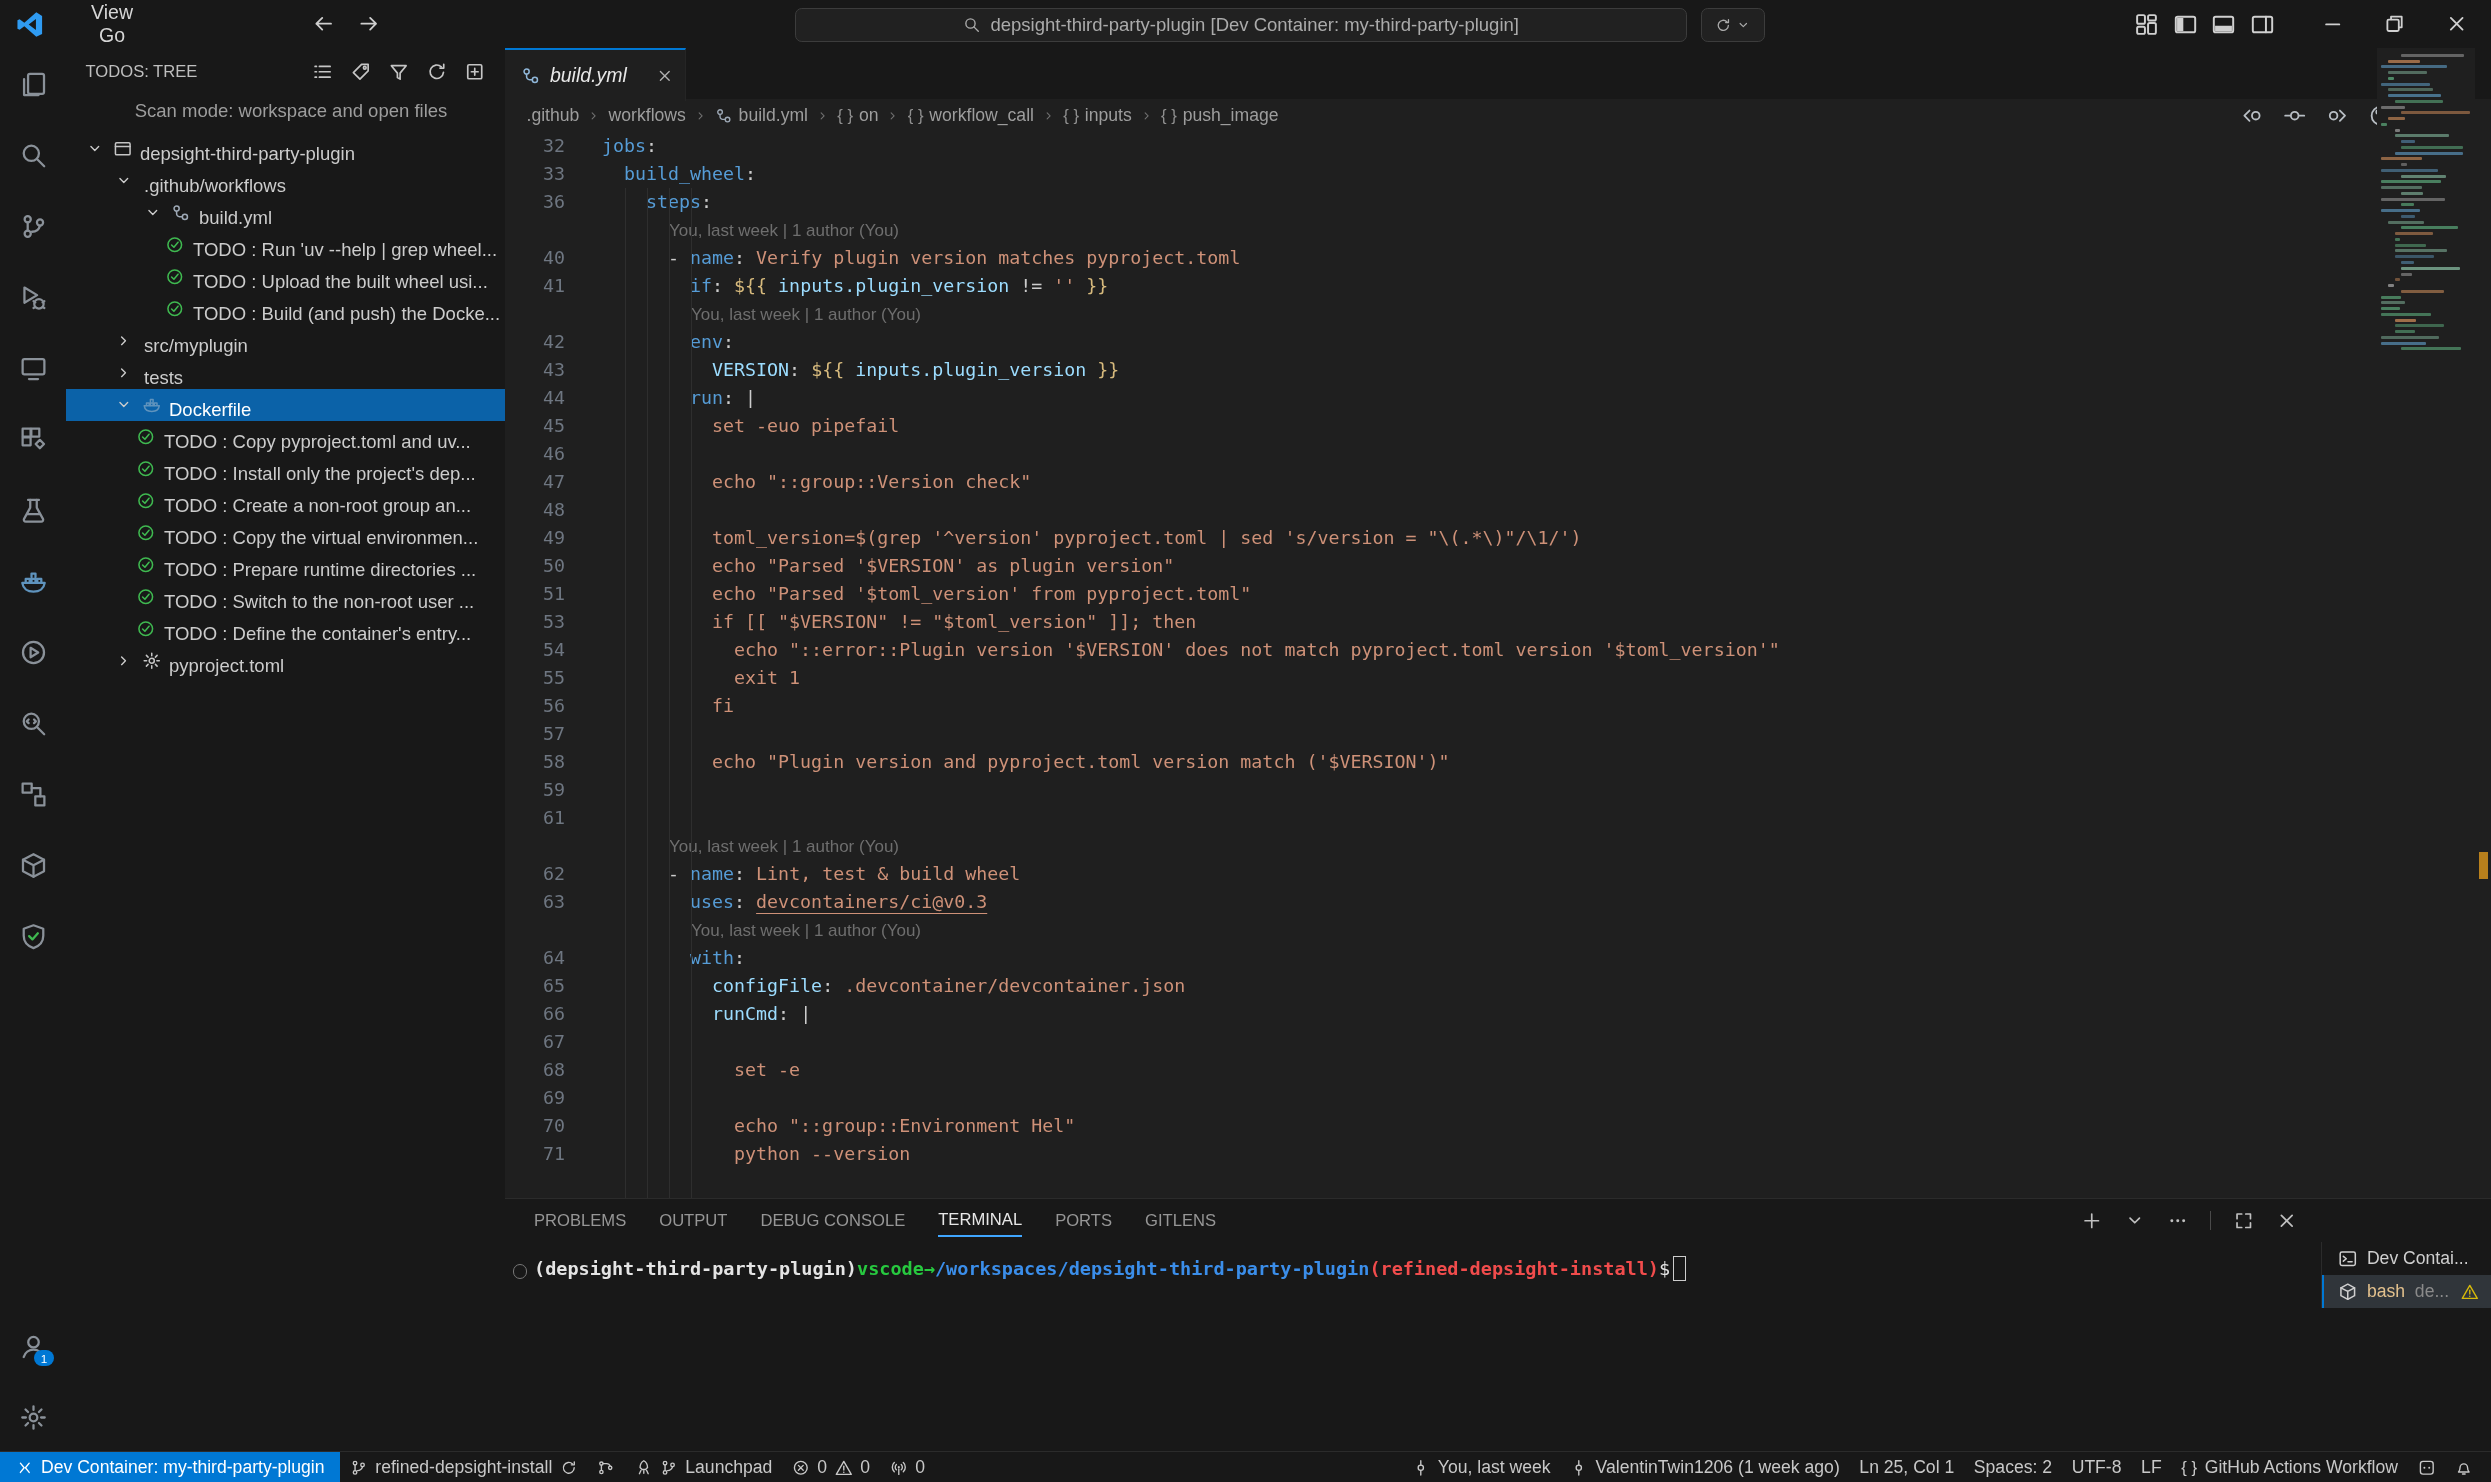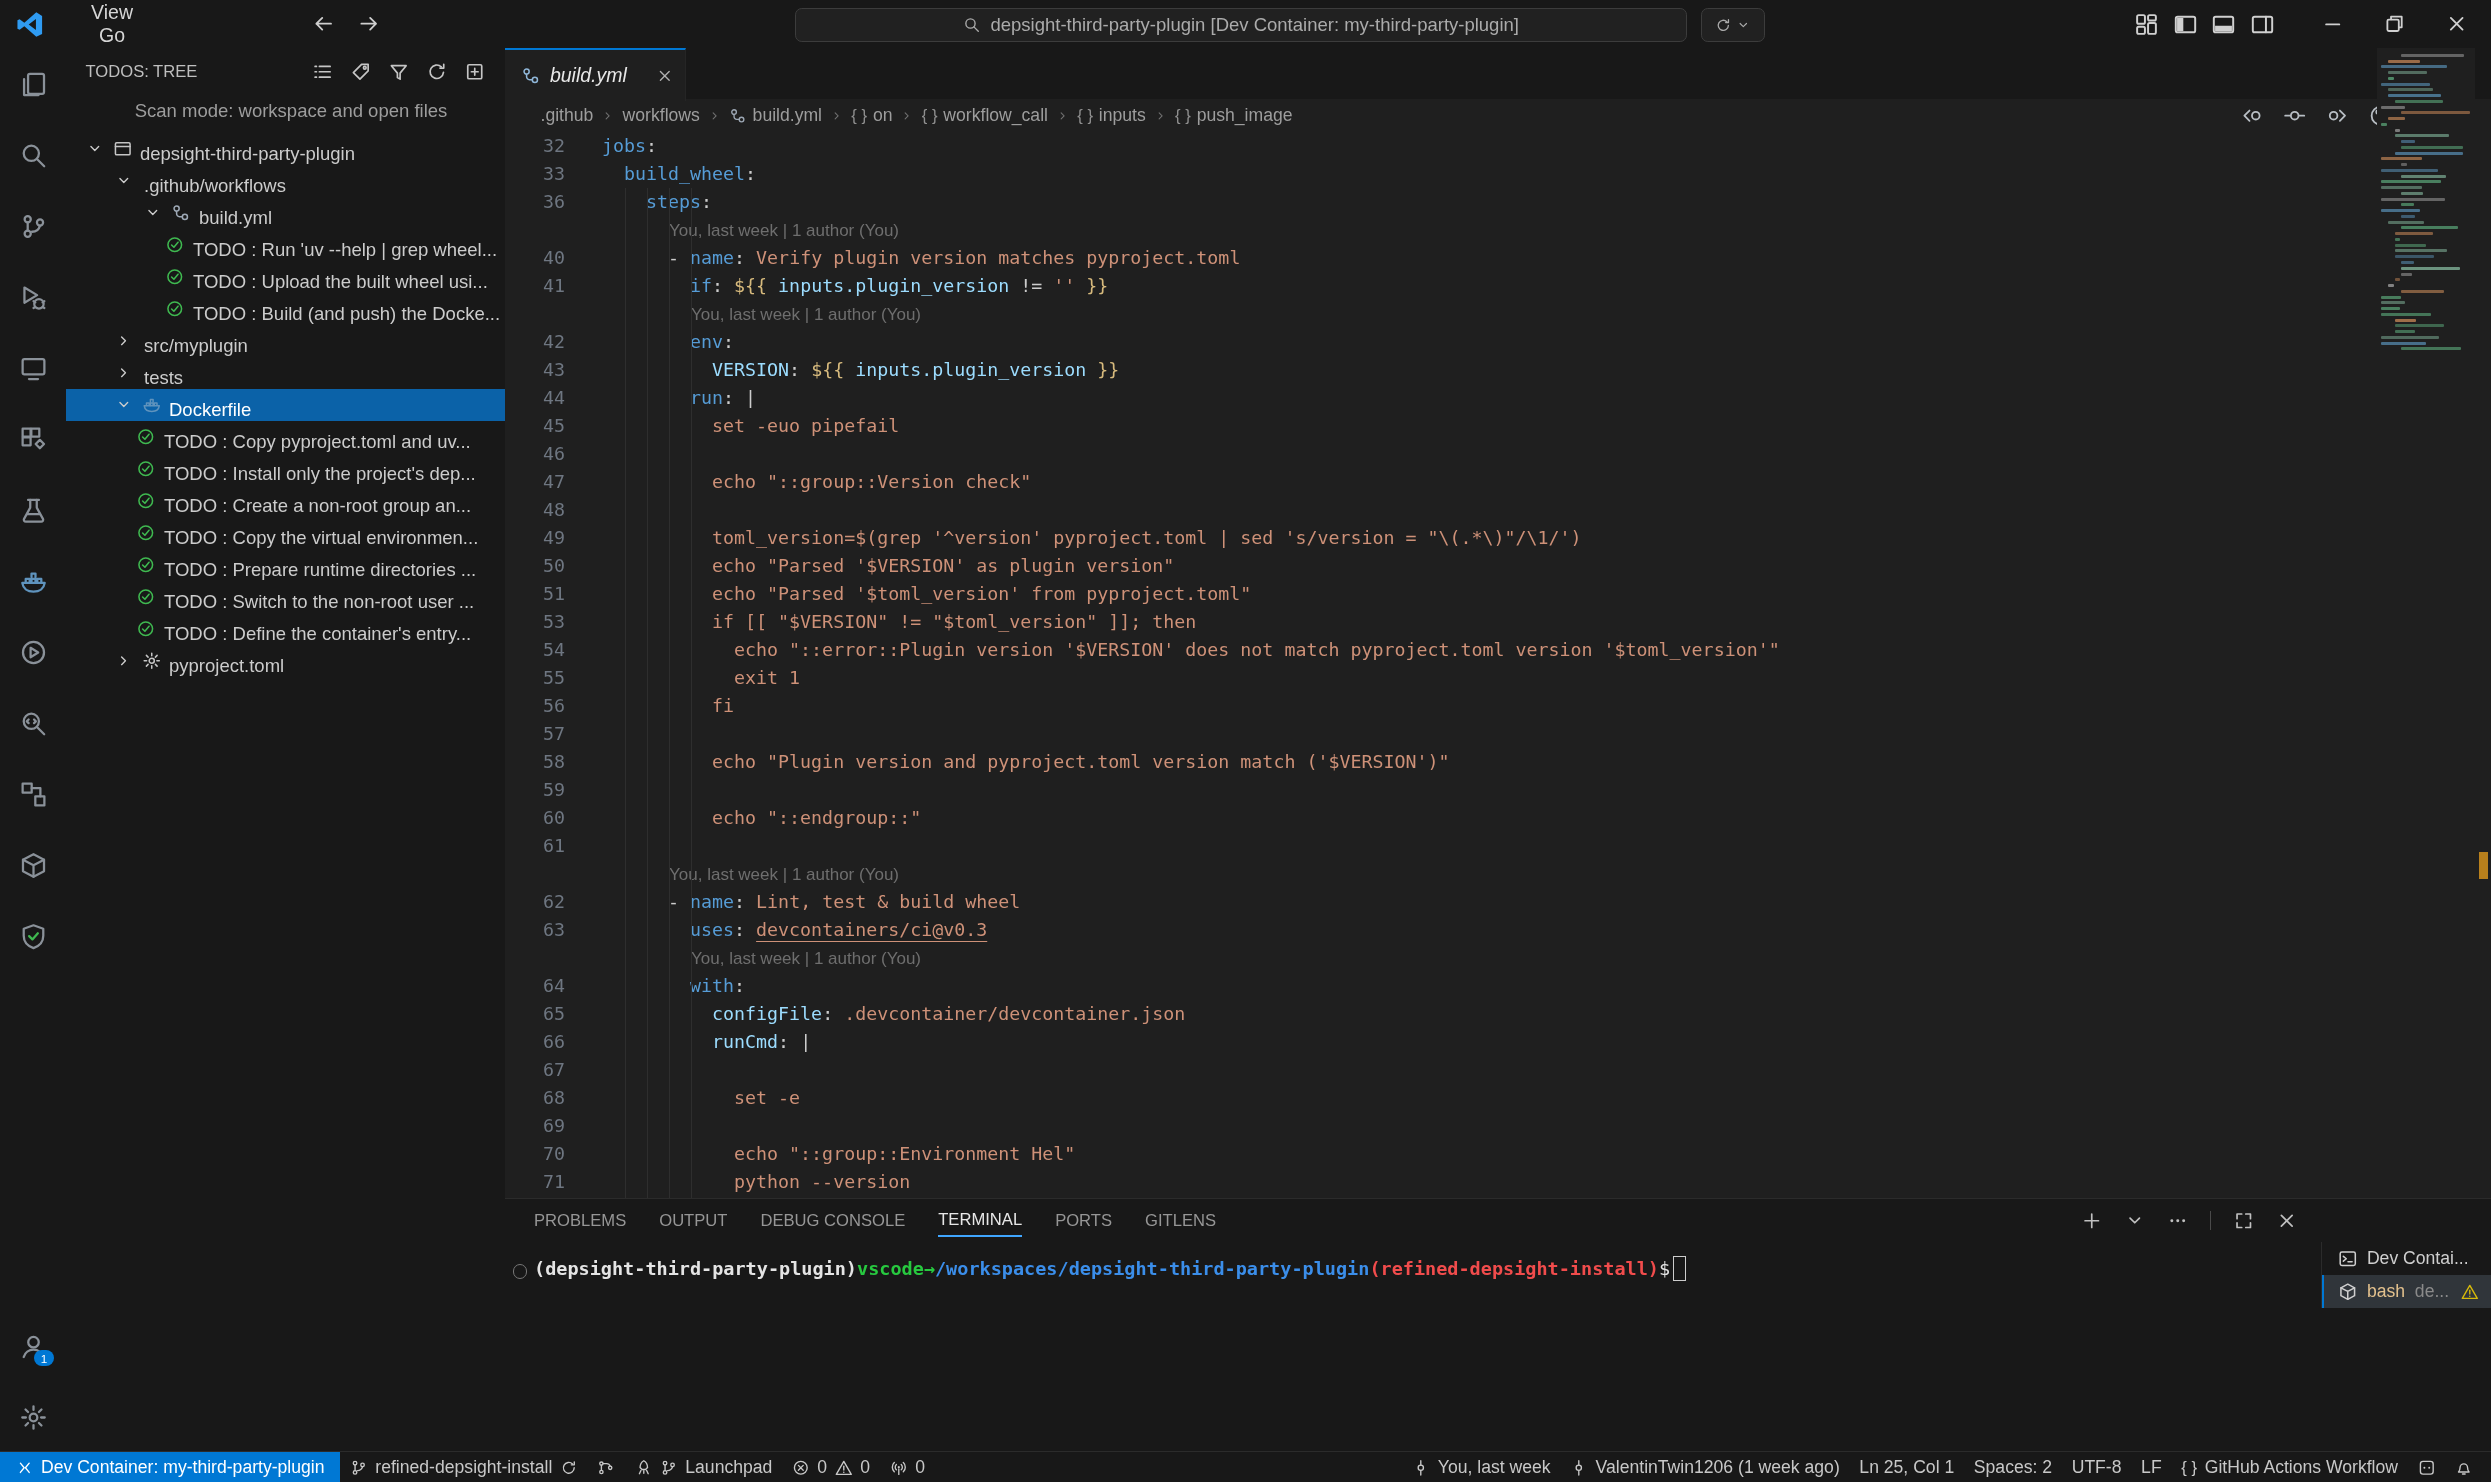--- a/index.html
+++ b/index.html
@@ -536,21 +536,21 @@
           </span>
         <span id="tab-label">build.yml</span>
         <span id="tab-close" class="ic">
             <svg width="17.6" height="17.6" viewBox="0 0 16 16" fill="none" stroke="currentColor" stroke-width="1.25" stroke-linecap="round" stroke-linejoin="round">
               <path d="M4 4l8 8M12 4l-8 8"></path>
             </svg>
           </span>
       </div>
     </div>
     <div id="breadcrumbs">
-        <span class="bc-item" style="display: inline-flex; align-items: center; gap: 5.9px; margin-left: 14px;">
+        <span class="bc-item" style="display: inline-flex; align-items: center; gap: 5.9px;">
           <span>.github</span>
         </span>
         <span class="bc-sep ic">
           <svg width="13.7" height="13.7" viewBox="0 0 16 16" fill="none" stroke="currentColor" stroke-width="1.25" stroke-linecap="round" stroke-linejoin="round">
             <path d="M6 4.5L9.5 8 6 11.5"></path>
           </svg>
         </span>
         <span class="bc-item" style="display: inline-flex; align-items: center; gap: 5.9px;">
           <span>workflows</span>
         </span>
@@ -672,21 +672,20 @@
           <div class="cline"><span class="ln">49</span><span class="lt"><span class="tk-s">          toml_version=$(grep '^version' pyproject.toml | sed 's/version = "\(.*\)"/\1/')</span></span></div>
           <div class="cline"><span class="ln">50</span><span class="lt"><span class="tk-s">          echo "Parsed '$VERSION' as plugin version"</span></span></div>
           <div class="cline"><span class="ln">51</span><span class="lt"><span class="tk-s">          echo "Parsed '$toml_version' from pyproject.toml"</span></span></div>
           <div class="cline"><span class="ln">53</span><span class="lt"><span class="tk-s">          if [[ "$VERSION" != "$toml_version" ]]; then</span></span></div>
           <div class="cline"><span class="ln">54</span><span class="lt"><span class="tk-s">            echo "::error::Plugin version '$VERSION' does not match pyproject.toml version '$toml_version'"</span></span></div>
           <div class="cline"><span class="ln">55</span><span class="lt"><span class="tk-s">            exit 1</span></span></div>
           <div class="cline"><span class="ln">56</span><span class="lt"><span class="tk-s">          fi</span></span></div>
           <div class="cline"><span class="ln">57</span><span class="lt"></span></div>
           <div class="cline"><span class="ln">58</span><span class="lt"><span class="tk-s">          echo "Plugin version and pyproject.toml version match ('$VERSION')"</span></span></div>
           <div class="cline"><span class="ln">59</span><span class="lt"></span></div>
-          <div class="cline"><span class="ln">60</span><span class="lt"><span class="tk-s">          echo "::endgroup::"</span></span></div>
           <div class="cline"><span class="ln">61</span><span class="lt"></span></div>
           <div class="blame" style="padding-left: calc(6ch + 98px);"><span>You, last week | 1 author (You)</span></div>
           <div class="cline"><span class="ln">62</span><span class="lt"><span class="tk-p">      - </span><span class="tk-k">name</span><span class="tk-p">: </span><span class="tk-s">Lint, test &amp; build wheel</span></span></div>
           <div class="cline"><span class="ln">63</span><span class="lt"><span class="tk-k">        uses</span><span class="tk-p">: </span><span class="tk-u">devcontainers/ci@v0.3</span></span></div>
           <div class="blame" style="padding-left: calc(8ch + 98px);"><span>You, last week | 1 author (You)</span></div>
           <div class="cline"><span class="ln">64</span><span class="lt"><span class="tk-k">        with</span><span class="tk-p">:</span></span></div>
           <div class="cline"><span class="ln">65</span><span class="lt"><span class="tk-v">          configFile</span><span class="tk-p">: </span><span class="tk-s">.devcontainer/devcontainer.json</span></span></div>
           <div class="cline"><span class="ln">66</span><span class="lt"><span class="tk-v">          runCmd</span><span class="tk-p">: </span><span class="tk-p">|</span></span></div>
           <div class="cline"><span class="ln">67</span><span class="lt"></span></div>
           <div class="cline"><span class="ln">68</span><span class="lt"><span class="tk-s">            set -e</span></span></div>

